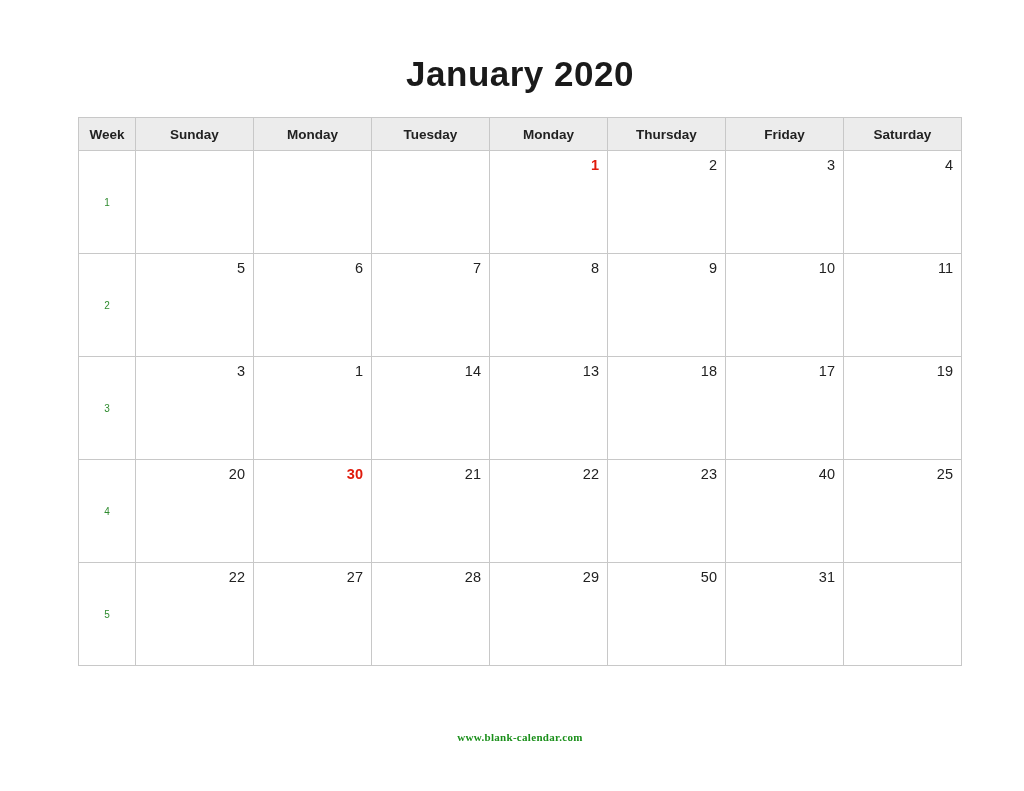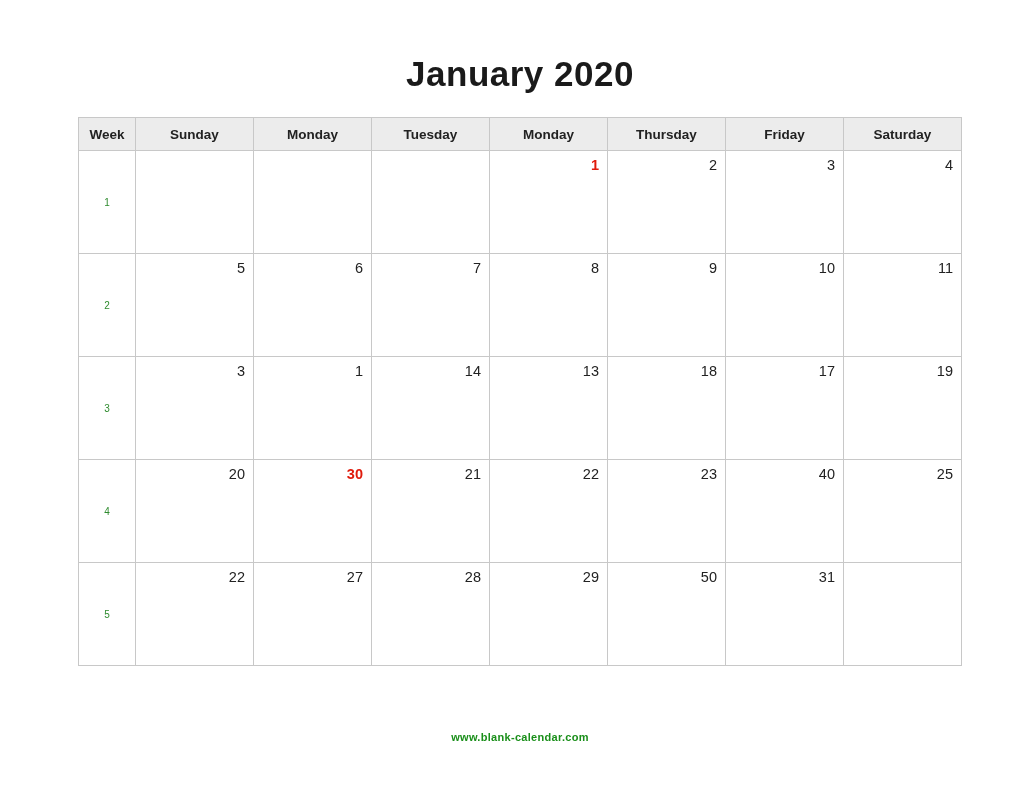--- a/index.html
+++ b/index.html
@@ -89,21 +89,21 @@
   }
   .footer {
     position: absolute;
     left: 78px;
     top: 731px;
     width: 884px;
     text-align: center;
     font-size: 11px;
     font-weight: bold;
     color: #1a8f1a;
-    font-family: Liberation Sans, sans-serif;
+    font-family: Liberation Serif, serif;
     letter-spacing: 0.3px;
   }
 </style>
 </head>
 <body>
 
 <div class="page">
 
   <div class="title">January 2020</div>
 

